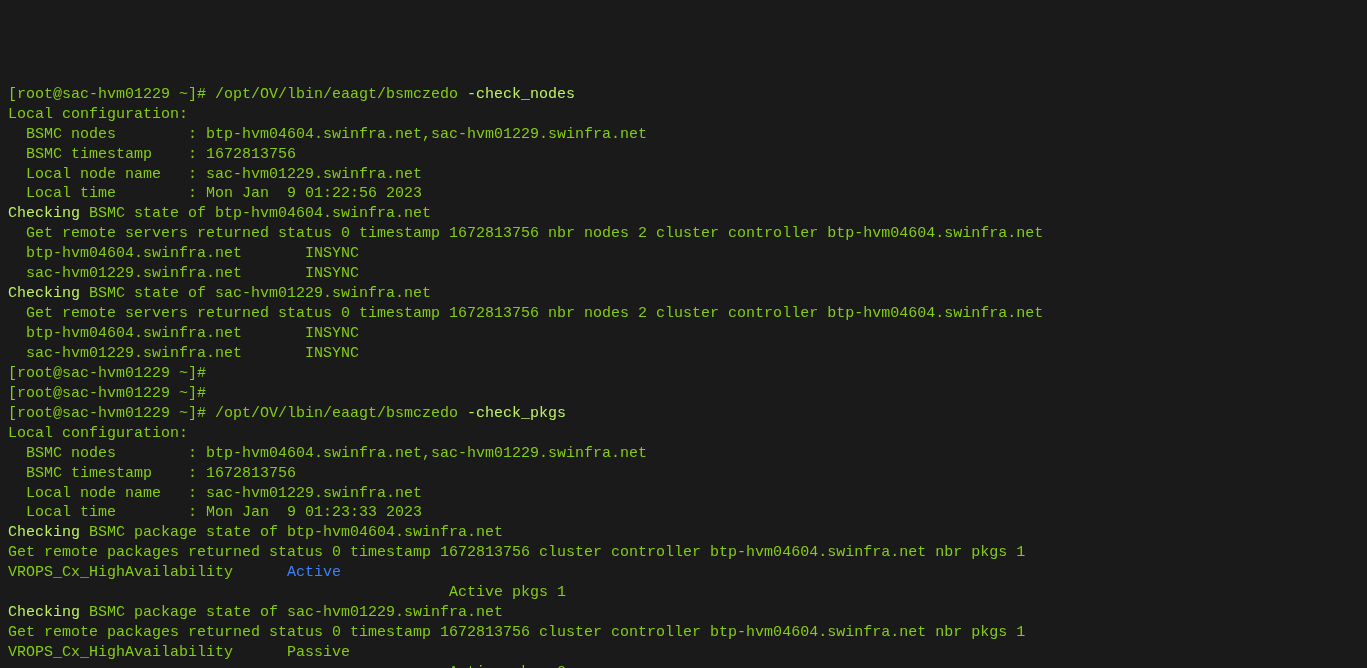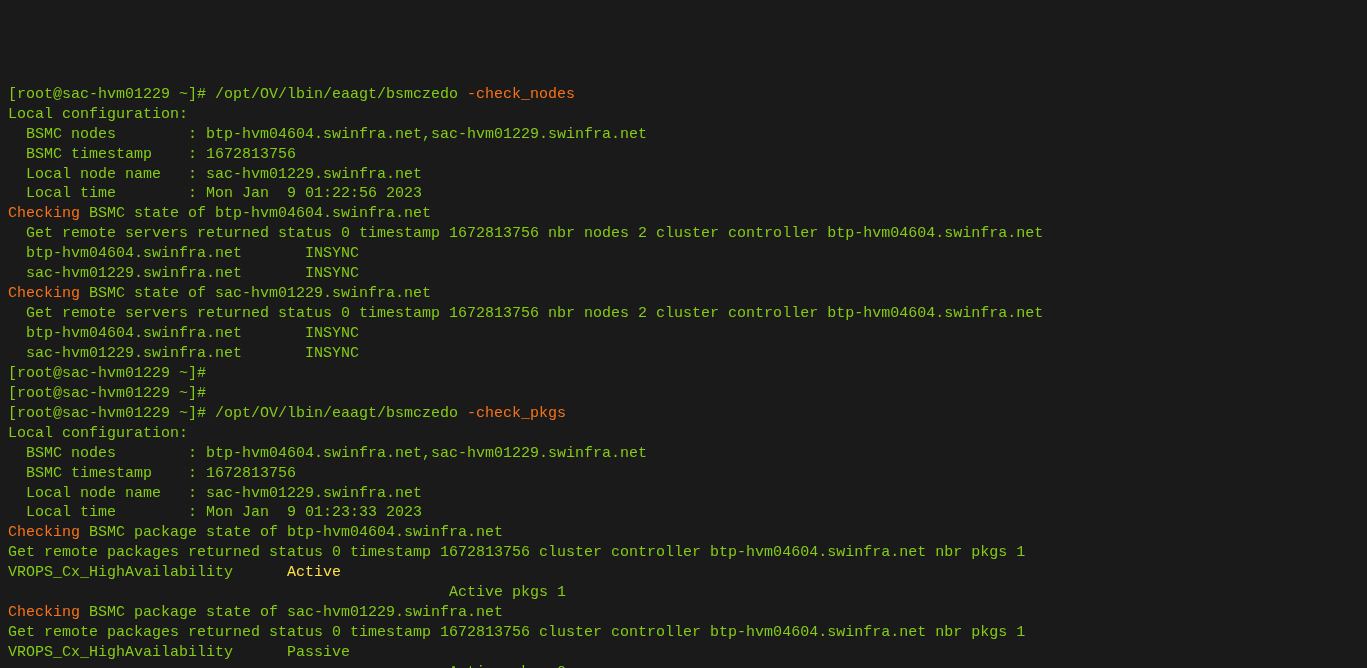--- a/index.html
+++ b/index.html
@@ -9,22 +9,22 @@
       font-family: 'Consolas', 'Courier New', monospace;
       font-size: 15px;
       line-height: 1.33;
       padding: 5px 8px;
       white-space: pre;
       width: 1367px;
       height: 668px;
       overflow: hidden;
     }
     .white { color: #84cc16; }
-    .cyan { color: #f97316; }
-    .green { color: #fde047; }
+    .cyan { color: #bef264; }
+    .green { color: #3b82f6; }
     .line { display: block; }
   </style>
 </head>
 <body>
 
 
 
 <div><span class="line"><span class="white">[root@sac-hvm01229 ~]# </span><span class="white">/opt/OV/lbin/eaagt/bsmczedo </span><span class="cyan">-check_nodes</span></span><span class="line white">Local configuration:</span><span class="line white">  BSMC nodes        : btp-hvm04604.swinfra.net,sac-hvm01229.swinfra.net</span><span class="line white">  BSMC timestamp    : 1672813756</span><span class="line white">  Local node name   : sac-hvm01229.swinfra.net</span><span class="line white">  Local time        : Mon Jan  9 01:22:56 2023</span><span class="line"></span><span class="line"><span class="cyan">Checking</span><span class="white"> BSMC state of btp-hvm04604.swinfra.net</span></span><span class="line white">  Get remote servers returned status 0 timestamp 1672813756 nbr nodes 2 cluster controller btp-hvm04604.swinfra.net</span><span class="line white">  btp-hvm04604.swinfra.net       INSYNC</span><span class="line white">  sac-hvm01229.swinfra.net       INSYNC</span><span class="line"><span class="cyan">Checking</span><span class="white"> BSMC state of sac-hvm01229.swinfra.net</span></span><span class="line white">  Get remote servers returned status 0 timestamp 1672813756 nbr nodes 2 cluster controller btp-hvm04604.swinfra.net</span><span class="line white">  btp-hvm04604.swinfra.net       INSYNC</span><span class="line white">  sac-hvm01229.swinfra.net       INSYNC</span><span class="line white">[root@sac-hvm01229 ~]#</span><span class="line white">[root@sac-hvm01229 ~]#</span><span class="line"><span class="white">[root@sac-hvm01229 ~]# </span><span class="white">/opt/OV/lbin/eaagt/bsmczedo </span><span class="cyan">-check_pkgs</span></span><span class="line white">Local configuration:</span><span class="line white">  BSMC nodes        : btp-hvm04604.swinfra.net,sac-hvm01229.swinfra.net</span><span class="line white">  BSMC timestamp    : 1672813756</span><span class="line white">  Local node name   : sac-hvm01229.swinfra.net</span><span class="line white">  Local time        : Mon Jan  9 01:23:33 2023</span><span class="line"></span><span class="line"><span class="cyan">Checking</span><span class="white"> BSMC package state of btp-hvm04604.swinfra.net</span></span><span class="line white">Get remote packages returned status 0 timestamp 1672813756 cluster controller btp-hvm04604.swinfra.net nbr pkgs 1</span><span class="line"><span class="white">VROPS_Cx_HighAvailability      </span><span class="green">Active</span></span><span class="line white">                                                 Active pkgs 1</span><span class="line"><span class="cyan">Checking</span><span class="white"> BSMC package state of sac-hvm01229.swinfra.net</span></span><span class="line white">Get remote packages returned status 0 timestamp 1672813756 cluster controller btp-hvm04604.swinfra.net nbr pkgs 1</span><span class="line white">VROPS_Cx_HighAvailability      Passive</span><span class="line white">                                                 Active pkgs 0</span></div>
 
 

